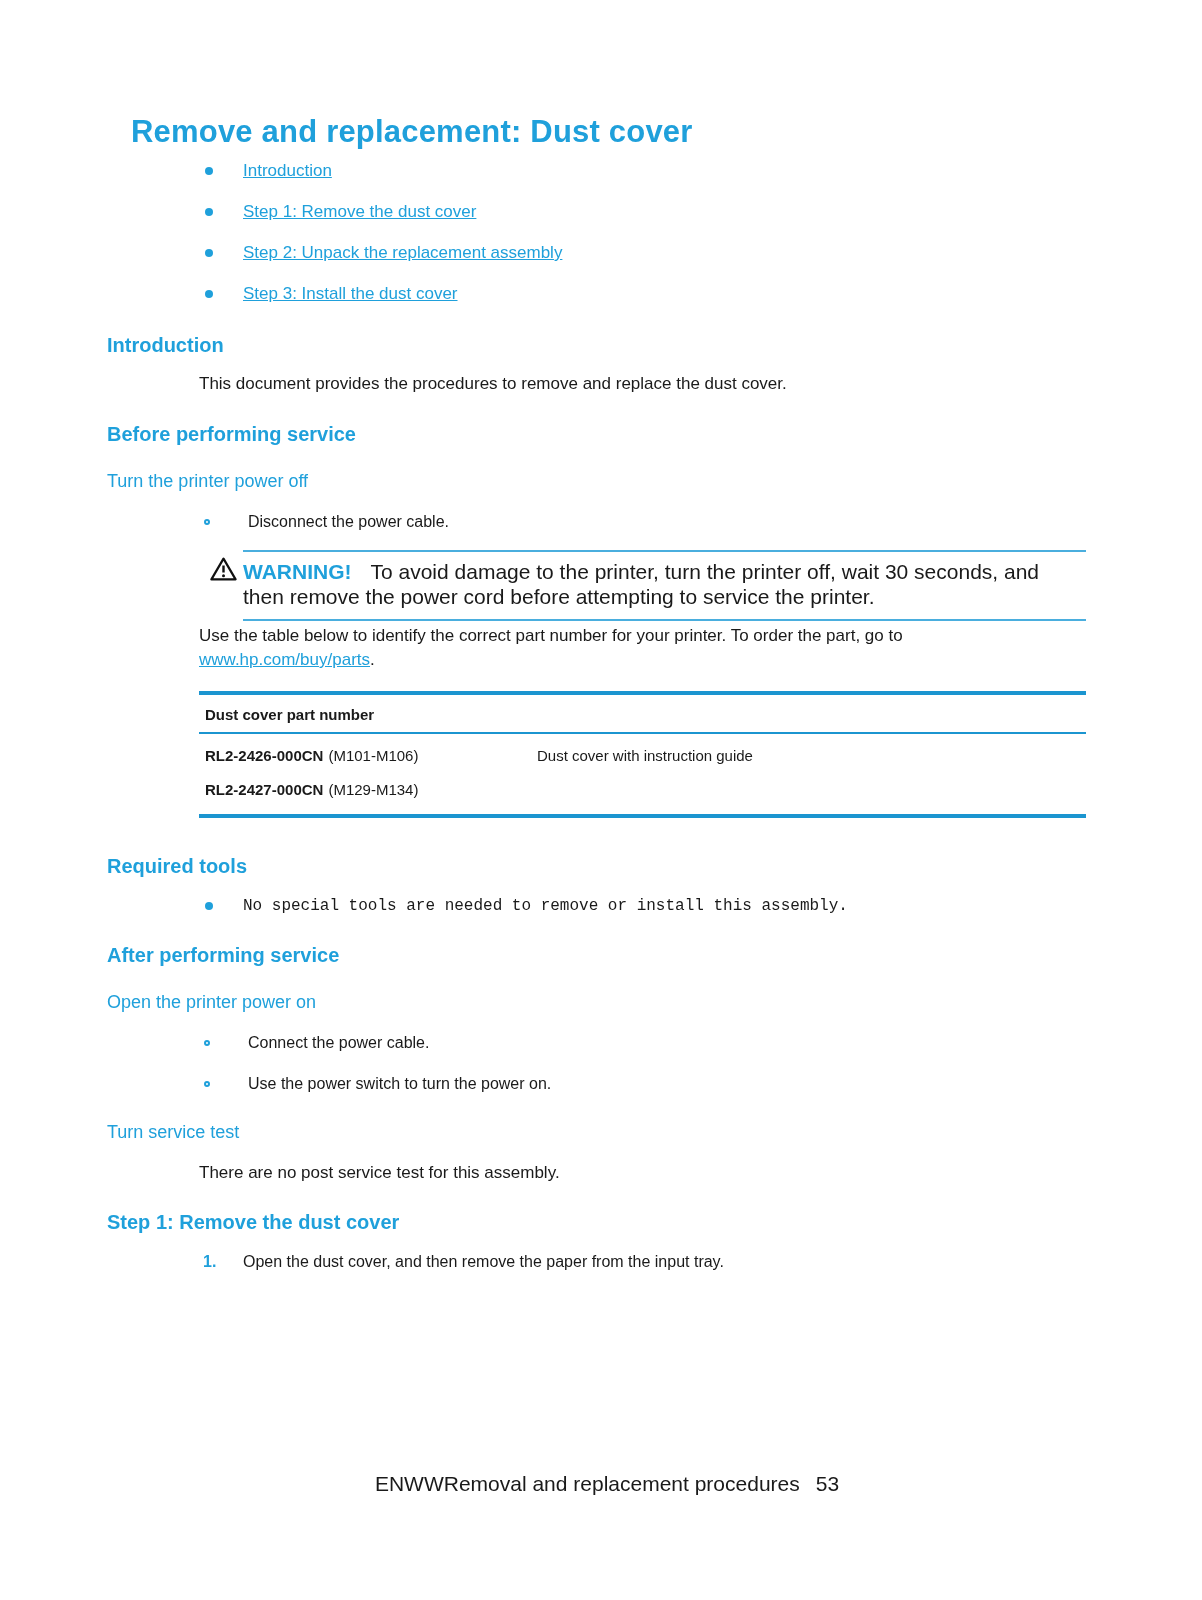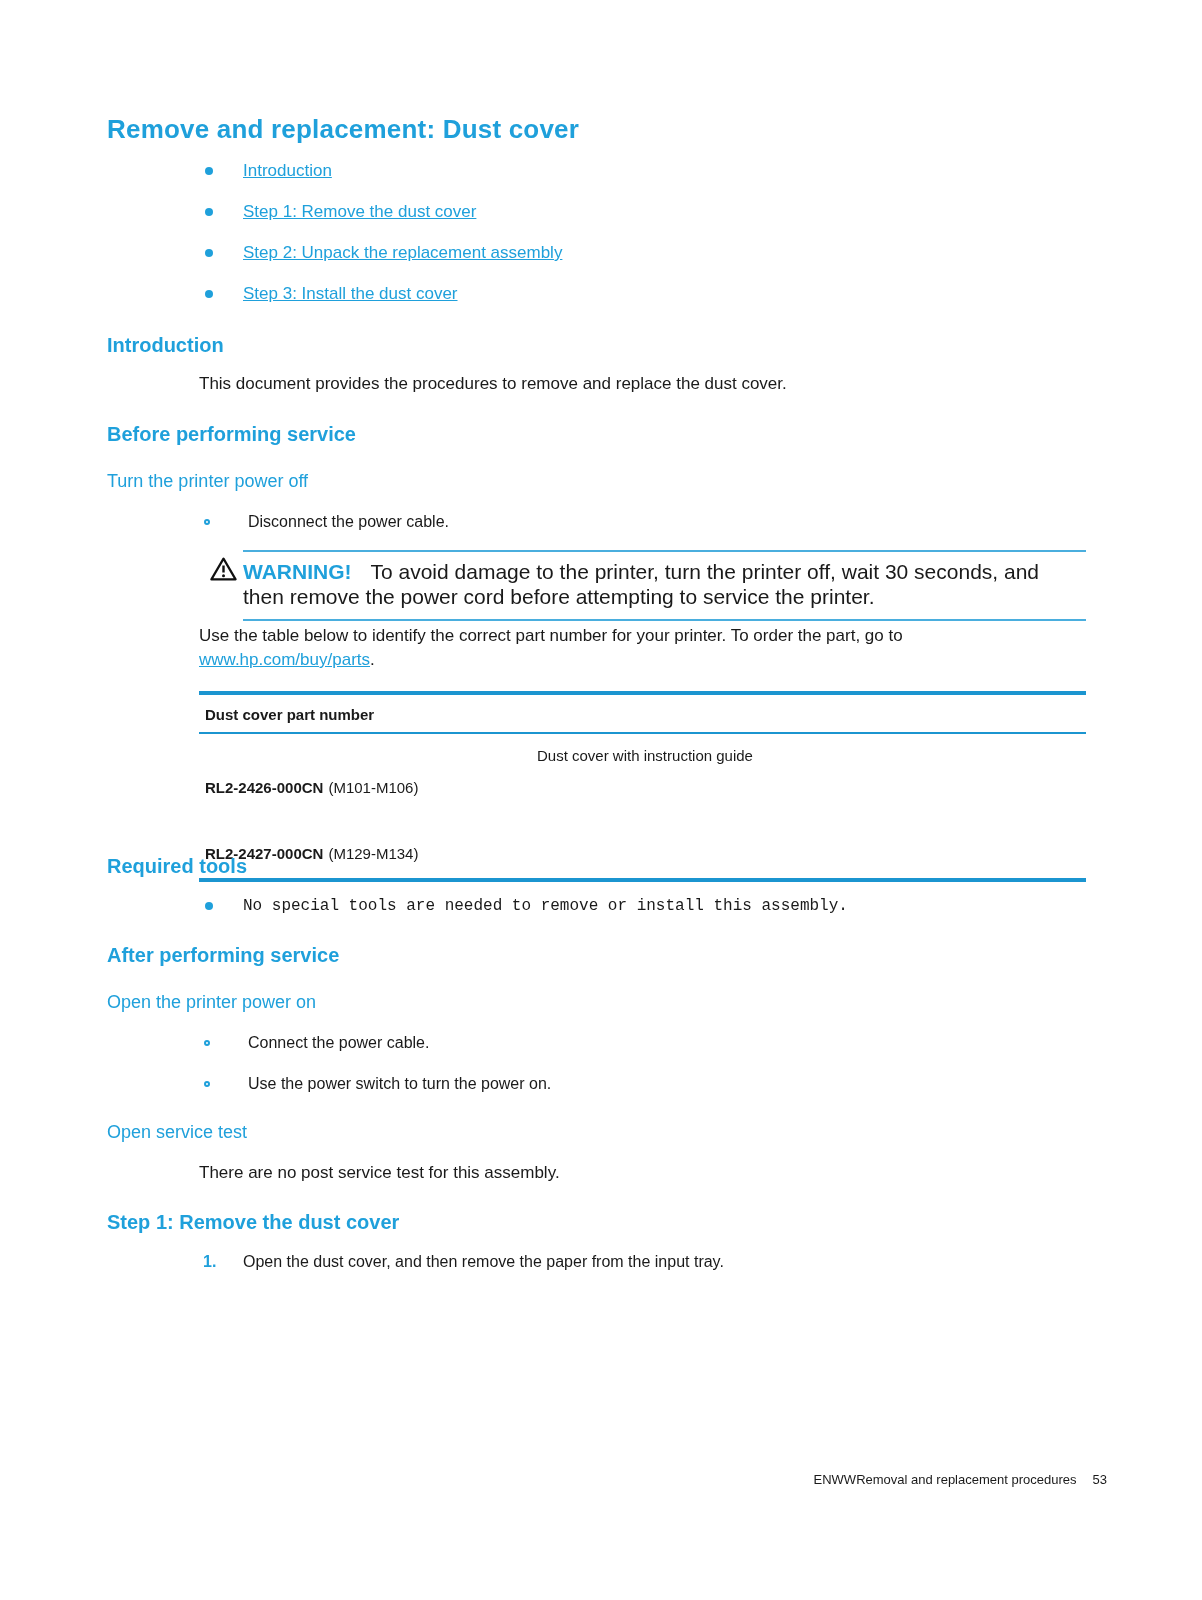--- a/index.html
+++ b/index.html
@@ -13,21 +13,21 @@
   .page{
     position:relative;
     width:1202px;height:1600px;
     margin:0 auto;
     background:#ffffff;
     font-family:"Liberation Sans", sans-serif;
     color:var(--text);
     overflow:hidden;
   }
   .abs{position:absolute;}
-  .h1{font-size:26px;font-weight:bold;color:var(--accent);letter-spacing:.2px;}
+  .h1{font-size:31px;font-weight:bold;color:var(--accent);letter-spacing:.2px;margin-left:24px;}
   .h2{font-size:20px;font-weight:bold;color:var(--accent);}
   .h3{font-size:18px;font-weight:normal;color:var(--accent);}
   .body-text{font-size:17px;line-height:24px;}
   .link{color:var(--accent);text-decoration:underline;cursor:pointer;}
   .toc-item{display:flex;align-items:flex-start;margin-bottom:17px;line-height:24px;font-size:17px;}
   .marker{flex:0 0 auto;display:flex;align-items:center;height:24px;}
   .marker.w-toc{width:39px;}
   .marker.w-sub{width:49px;}
   .marker.w-num{width:44px;}
   .dot{width:8px;height:8px;border-radius:50%;background:var(--accent);margin-left:1px;}
@@ -46,25 +46,25 @@
     border-bottom:4px solid var(--rule_thick);
     font-size:15px;
   }
   .pt-header{
     font-weight:bold;
     padding:11px 6px 9px 6px;
     border-bottom:2px solid var(--rule_thick);
   }
   .pt-row{display:flex;padding:12px 6px 2px 6px;line-height:20px;}
   .pt-row:last-child{padding-bottom:14px;gap:13px;}
-  .pt-col1{width:332px;flex:0 0 auto;margin-top:32px;}
+  .pt-col1{width:332px;flex:0 0 auto;}
   .pt-col2{flex:1;}
   .bold{font-weight:bold;}
   .models{margin-left:5px;}
-  .footer{display:flex;justify-content:flex-end;align-items:baseline;font-size:13px;}
+  .footer{display:flex;justify-content:center;align-items:baseline;font-size:21px;}
   .footer-right{display:flex;align-items:baseline;}
   .footer-page{margin-left:16px;}
   .warn-icon{display:block;}
 </style>
 </head>
 <body>
 
 <div class="page">
 
   <div class="abs h1" style="left:107px;top:114px;">Remove and replacement: Dust cover</div>
@@ -151,21 +151,21 @@
       </span>
     <span>Connect the power cable.</span>
   </div>
   <div class="abs bullet-row" style="left:199px;top:1072px;width:840px;">
     <span class="marker w-sub">
         <span class="ring"></span>
       </span>
     <span>Use the power switch to turn the power on.</span>
   </div>
 
-  <div class="abs h3" style="left:107px;top:1122px;">Open service test</div>
+  <div class="abs h3" style="left:107px;top:1122px;">Turn service test</div>
   <div class="abs body-text" style="left:199px;top:1161px;width:840px;">There are no post service test for this assembly.</div>
 
   <div class="abs h2" style="left:107px;top:1211px;">Step 1: Remove the dust cover</div>
   <div class="abs bullet-row" style="left:199px;top:1250px;width:840px;">
     <span class="marker w-num">
         <span class="num">1.</span>
       </span>
     <span>Open the dust cover, and then remove the paper from the input tray.</span>
   </div>
 

